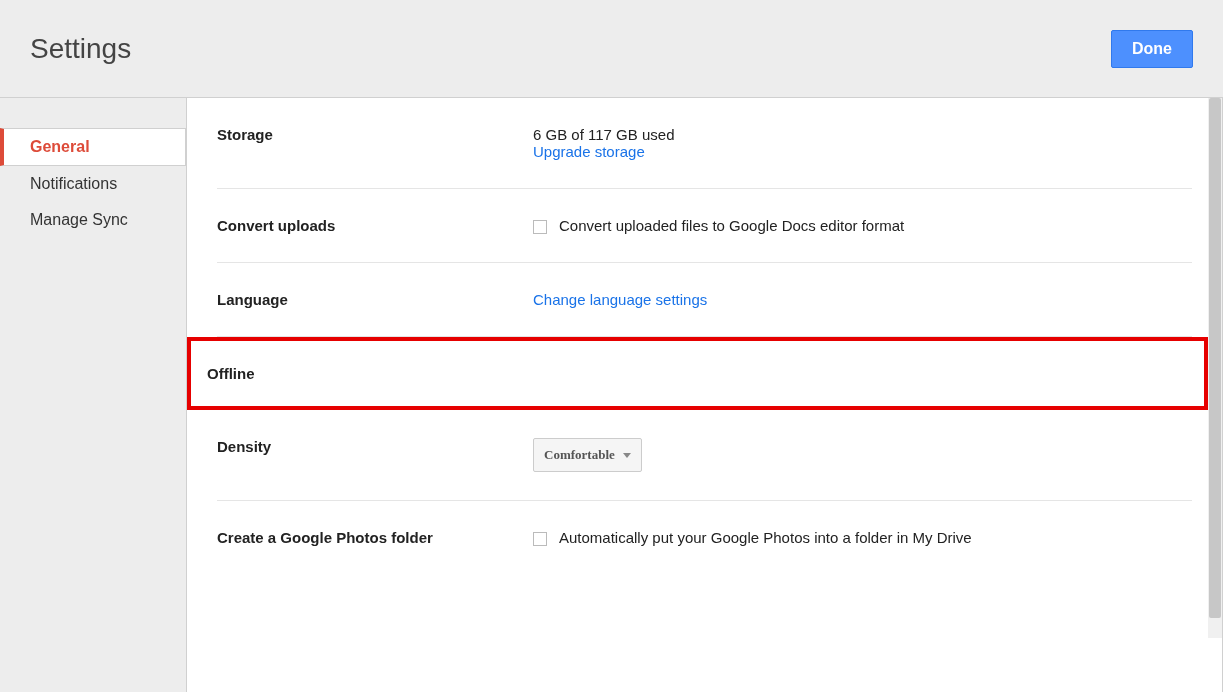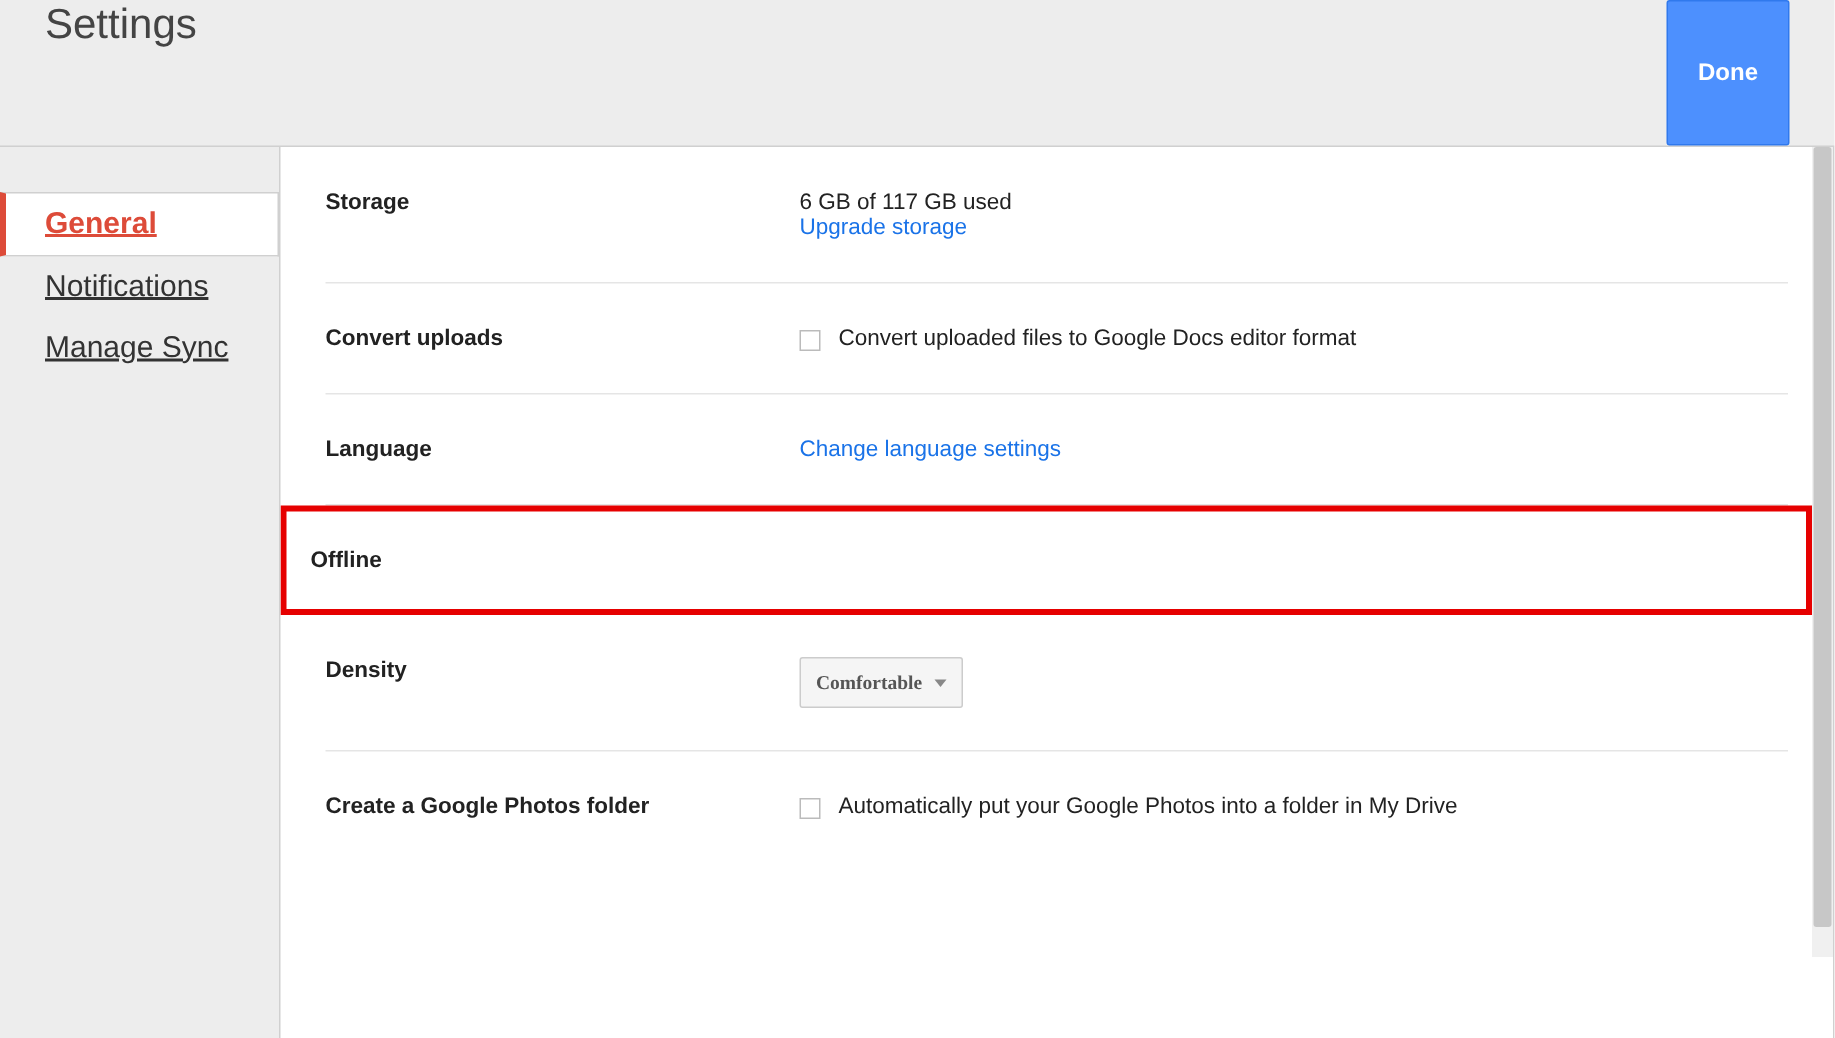--- a/index.html
+++ b/index.html
@@ -6,20 +6,21 @@
     body {
       font-family: Arial, Helvetica, sans-serif;
       background: #ededed;
       width: 1223px;
       height: 692px;
       overflow: hidden;
     }
     .header {
       height: 98px;
       display: flex;
+      align-items: center;
       justify-content: space-between;
       padding: 0 30px;
       border-bottom: 1px solid #d0d0d0;
     }
     .title {
       font-size: 28px;
       color: #444;
       font-weight: 400;
     }
     .done-btn {
@@ -36,24 +37,23 @@
       display: flex;
       height: calc(692px - 98px);
     }
     .sidebar {
       width: 186px;
       padding-top: 30px;
       background: #ededed;
     }
     .side-item {
       padding: 9px 12px 9px 30px;
-      font-size: 20px;
+      font-size: 16px;
       color: #333;
       cursor: pointer;
-      text-decoration: underline;
     }
     .side-item.active {
       background: #fff;
       border: 1px solid #d0d0d0;
       border-left: 4px solid #dd4b39;
       color: #dd4b39;
       font-weight: bold;
       padding-left: 26px;
     }
     .content {

